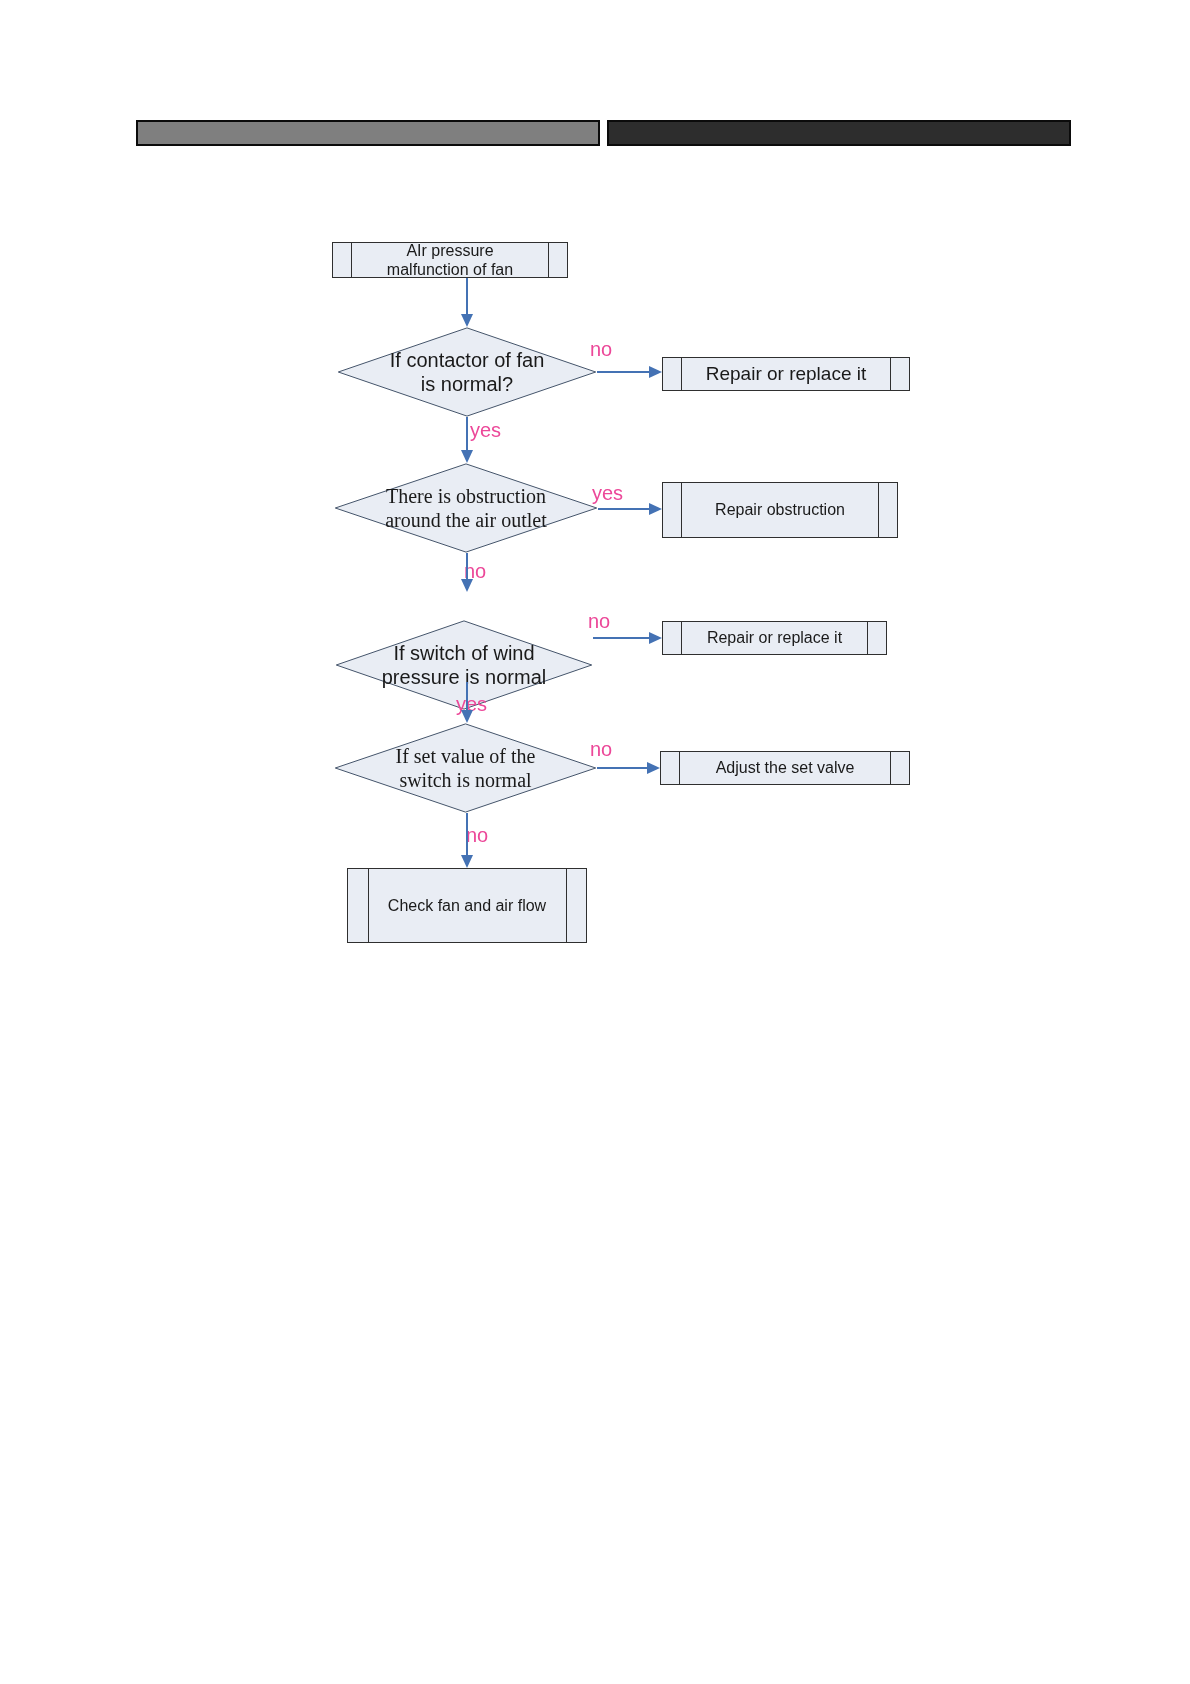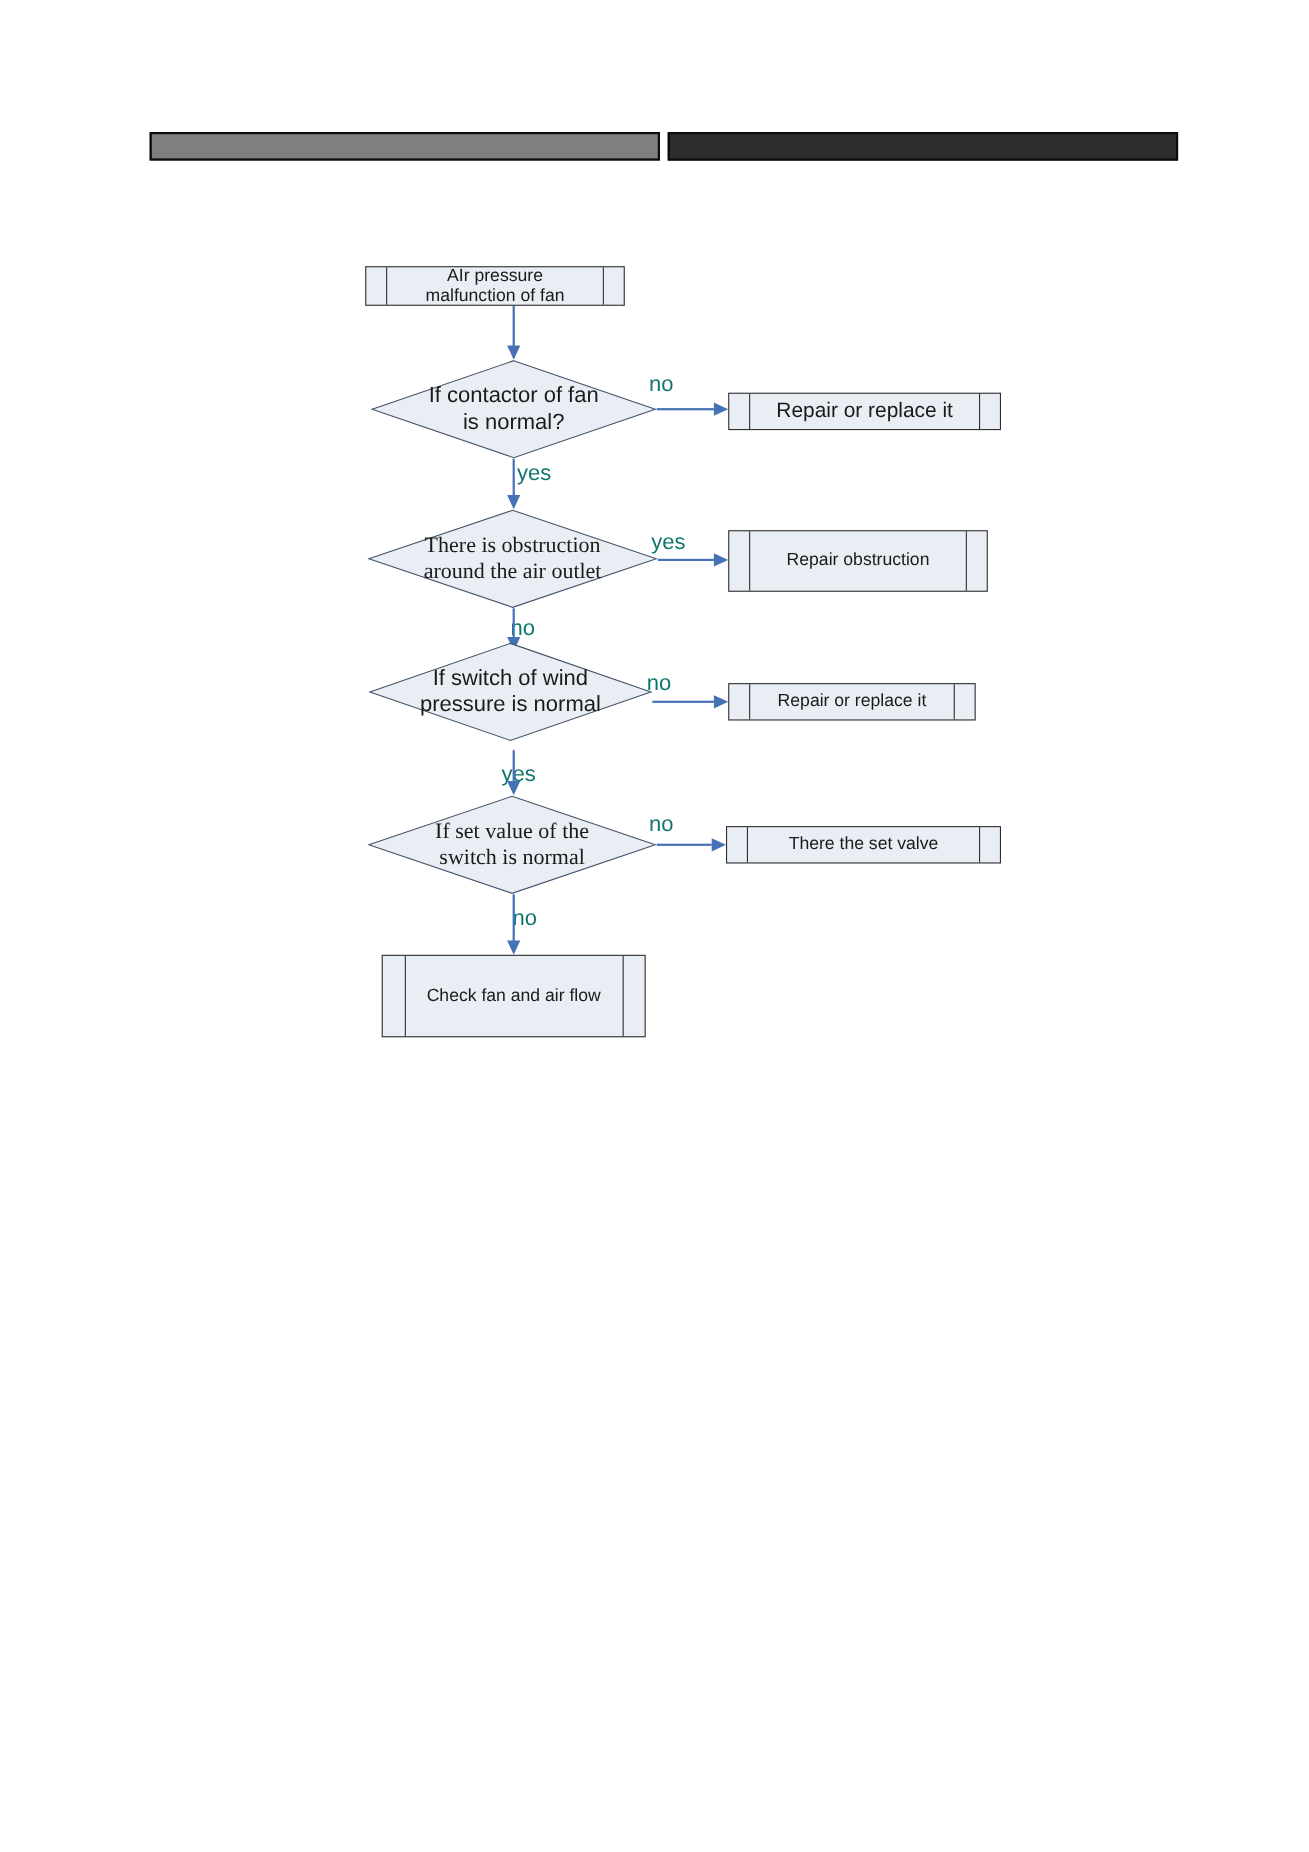--- a/index.html
+++ b/index.html
@@ -32,21 +32,21 @@
 
   .shaft-v{position:absolute;width:2px;background:var(--arrow,#4472b4);}
   .shaft-h{position:absolute;height:2px;background:var(--arrow,#4472b4);}
   .head-down{position:absolute;width:0;height:0;
     border-left:6px solid transparent;border-right:6px solid transparent;
     border-top:13px solid var(--arrow,#4472b4);}
   .head-right{position:absolute;width:0;height:0;
     border-top:6px solid transparent;border-bottom:6px solid transparent;
     border-left:13px solid var(--arrow,#4472b4);}
 
-  .elabel{position:absolute;font-size:20px;color:#0f766e;line-height:1.1;}
+  .elabel{position:absolute;font-size:20px;color:#ec4899;line-height:1.1;}
 
   .fs16{font-size:16px;}
   .fs19{font-size:19px;}
 </style>
 </head>
 <body>
 
 <div class="page">
 
   <div class="bar left"></div>
@@ -98,21 +98,21 @@
     <div class="pbox fs16" style="left:662px;top:482px;width:236px;height:56px;">
       <div class="sideline l"></div>
       <div class="sideline r"></div>
       <div class="lbl">Repair obstruction</div>
     </div>
 
     <div class="elabel" style="left:464px;top:560px;">no</div>
     <div class="shaft-v" style="left:466px;top:553px;height:27px;"></div>
     <div class="head-down" style="left:461px;top:579px;"></div>
 
-    <div class="diamond" style="left:335px;top:584px;width:258px;height:90px;">
+    <div class="diamond" style="left:335px;top:620px;width:258px;height:90px;">
       <svg viewBox="0 0 200 100" preserveAspectRatio="none">
         <polygon points="100,1 199,50 100,99 1,50" style="fill:var(--shape-fill,#e9edf4);stroke:var(--diamond-border,#44546a);stroke-width:1" vector-effect="non-scaling-stroke"></polygon>
       </svg>
       <div class="dlabel" style="width:165px;">If switch of wind pressure is normal</div>
     </div>
 
     <div class="elabel" style="left:588px;top:610px;">no</div>
     <div class="shaft-h" style="left:593px;top:637px;width:56px;"></div>
     <div class="head-right" style="left:649px;top:632px;"></div>
 
@@ -133,21 +133,21 @@
       <div class="dlabel" style="width:165px;font-family:Liberation Serif, serif;">If set value of the switch is normal</div>
     </div>
 
     <div class="elabel" style="left:590px;top:738px;">no</div>
     <div class="shaft-h" style="left:597px;top:767px;width:50px;"></div>
     <div class="head-right" style="left:647px;top:762px;"></div>
 
     <div class="pbox fs16" style="left:660px;top:751px;width:250px;height:34px;">
       <div class="sideline l"></div>
       <div class="sideline r"></div>
-      <div class="lbl">There the set valve</div>
+      <div class="lbl">Adjust the set valve</div>
     </div>
 
     <div class="elabel" style="left:466px;top:824px;">no</div>
     <div class="shaft-v" style="left:466px;top:813px;height:43px;"></div>
     <div class="head-down" style="left:461px;top:855px;"></div>
 
     <div class="pbox fs16" style="left:347px;top:868px;width:240px;height:75px;">
       <div class="sideline l" style="left:20px;"></div>
       <div class="sideline r" style="right:19px;"></div>
       <div class="lbl">Check fan and air flow</div>

